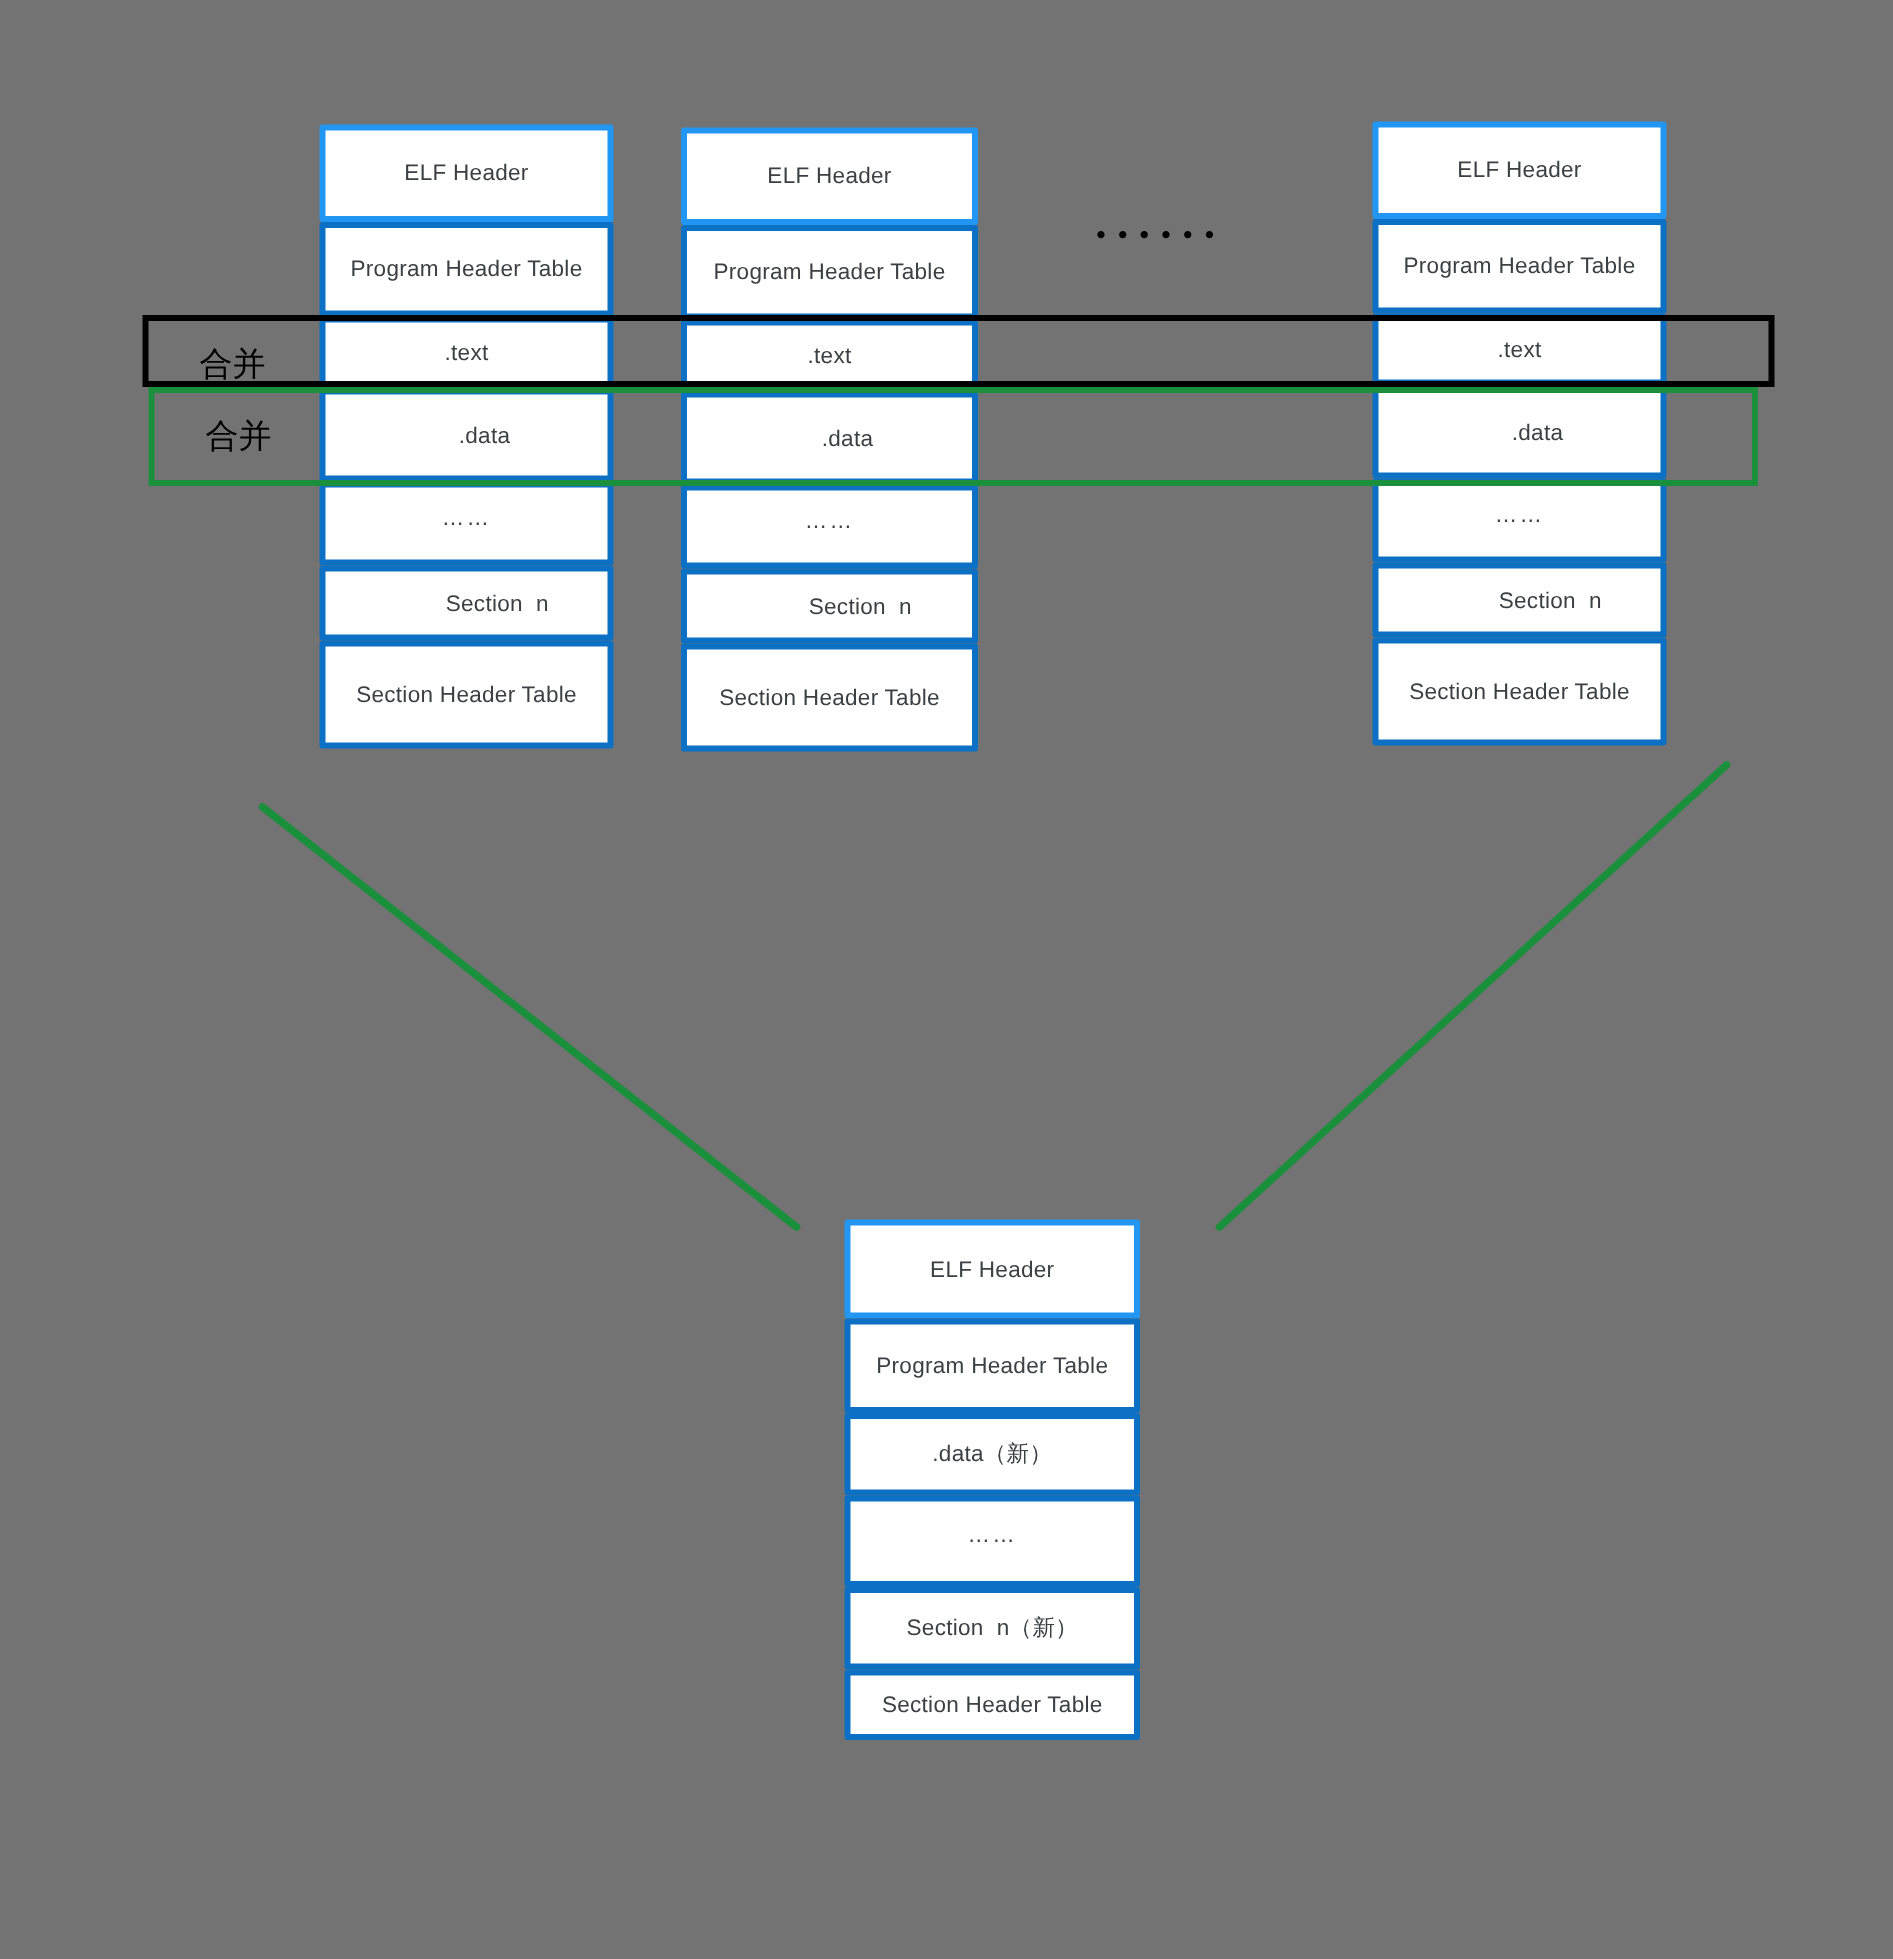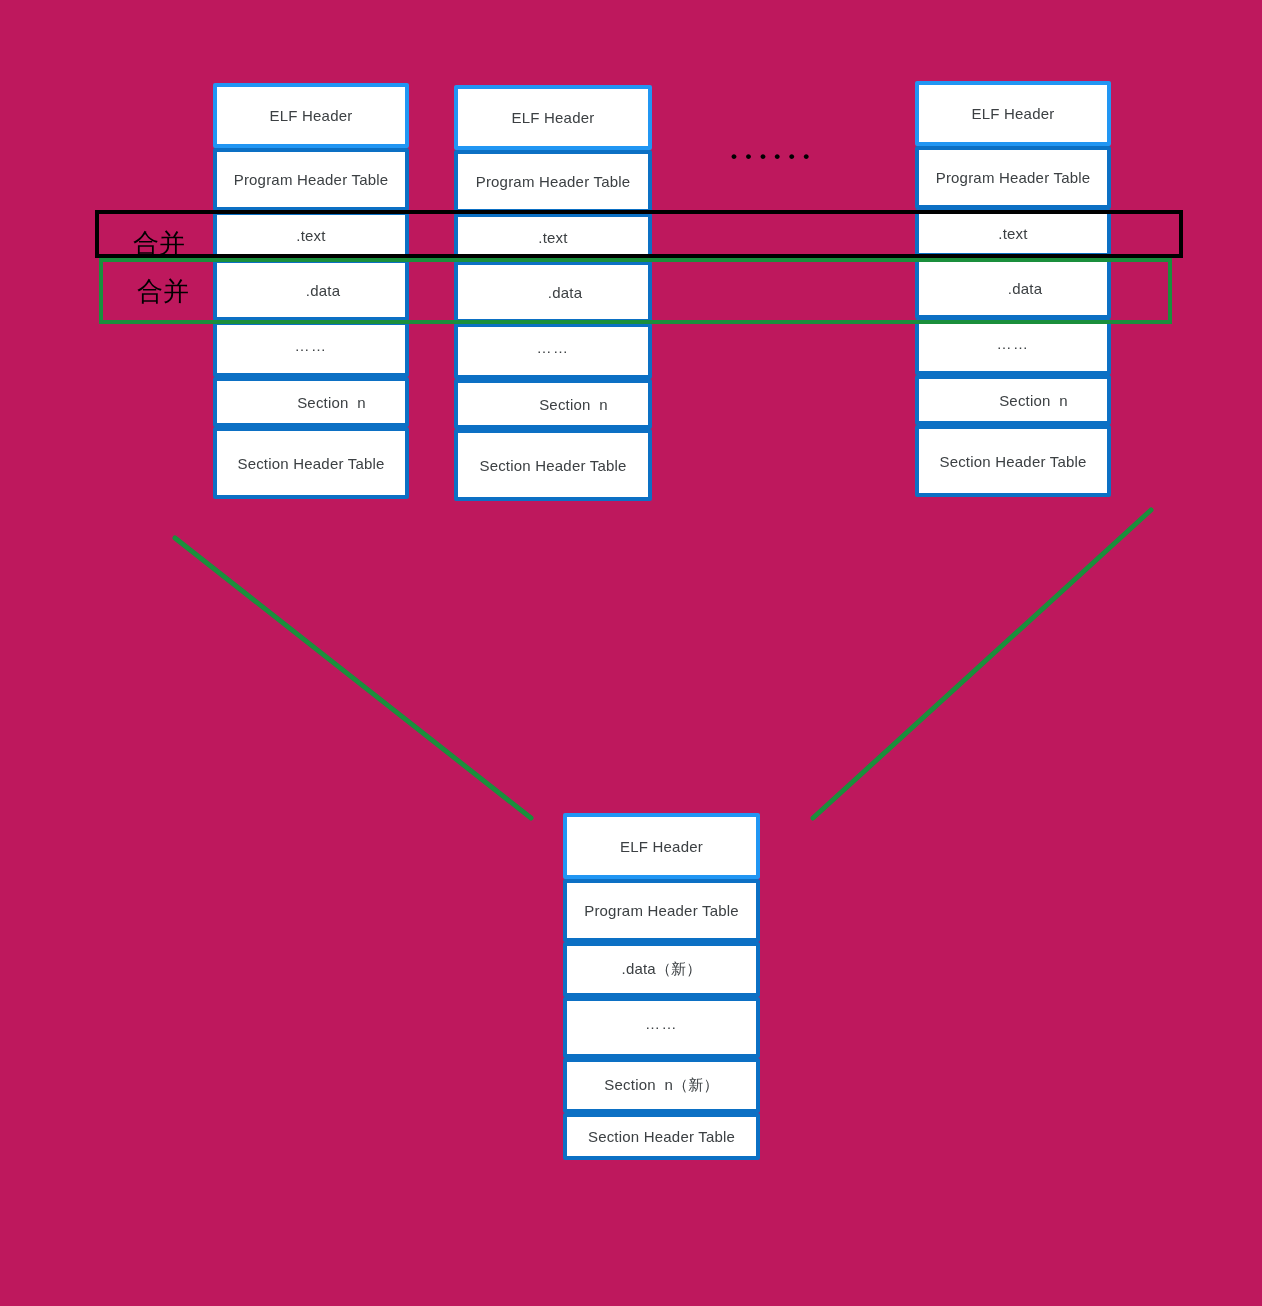--- a/index.html
+++ b/index.html
@@ -3,21 +3,21 @@
 <meta charset="utf-8">
 <style>
   * { margin: 0; padding: 0; box-sizing: border-box; }
   html, body { background: #ffffff; }
   body { font-family: "Liberation Sans", "DejaVu Sans", sans-serif; }
 
   .canvas {
     position: relative;
     width: 1262px;
     height: 1306px;
-    background: #be185d;
+    background: #737373;
     overflow: hidden;
   }
 
   
   .overlay {
     position: absolute;
     left: 0; top: 0;
     width: 1262px; height: 1306px;
     z-index: 1;
   }
@@ -87,21 +87,21 @@
   }
   .band-green {
     left: 99px; top: 258px;
     width: 1073px; height: 66px;
     border: 4px solid var(--merge-data-band, #1A8F3C);
   }
   .band-label {
     position: absolute;
     left: 34px;
     top: 16px;
-    font-size: 26px;
+    font-size: 22px;
     line-height: 26px;
     color: var(--merge-label-text, #000000);
   }
 
   
   .top-dots {
     position: absolute;
     left: 731px; top: 147px;
     font-size: 17px;
     font-weight: 700;

